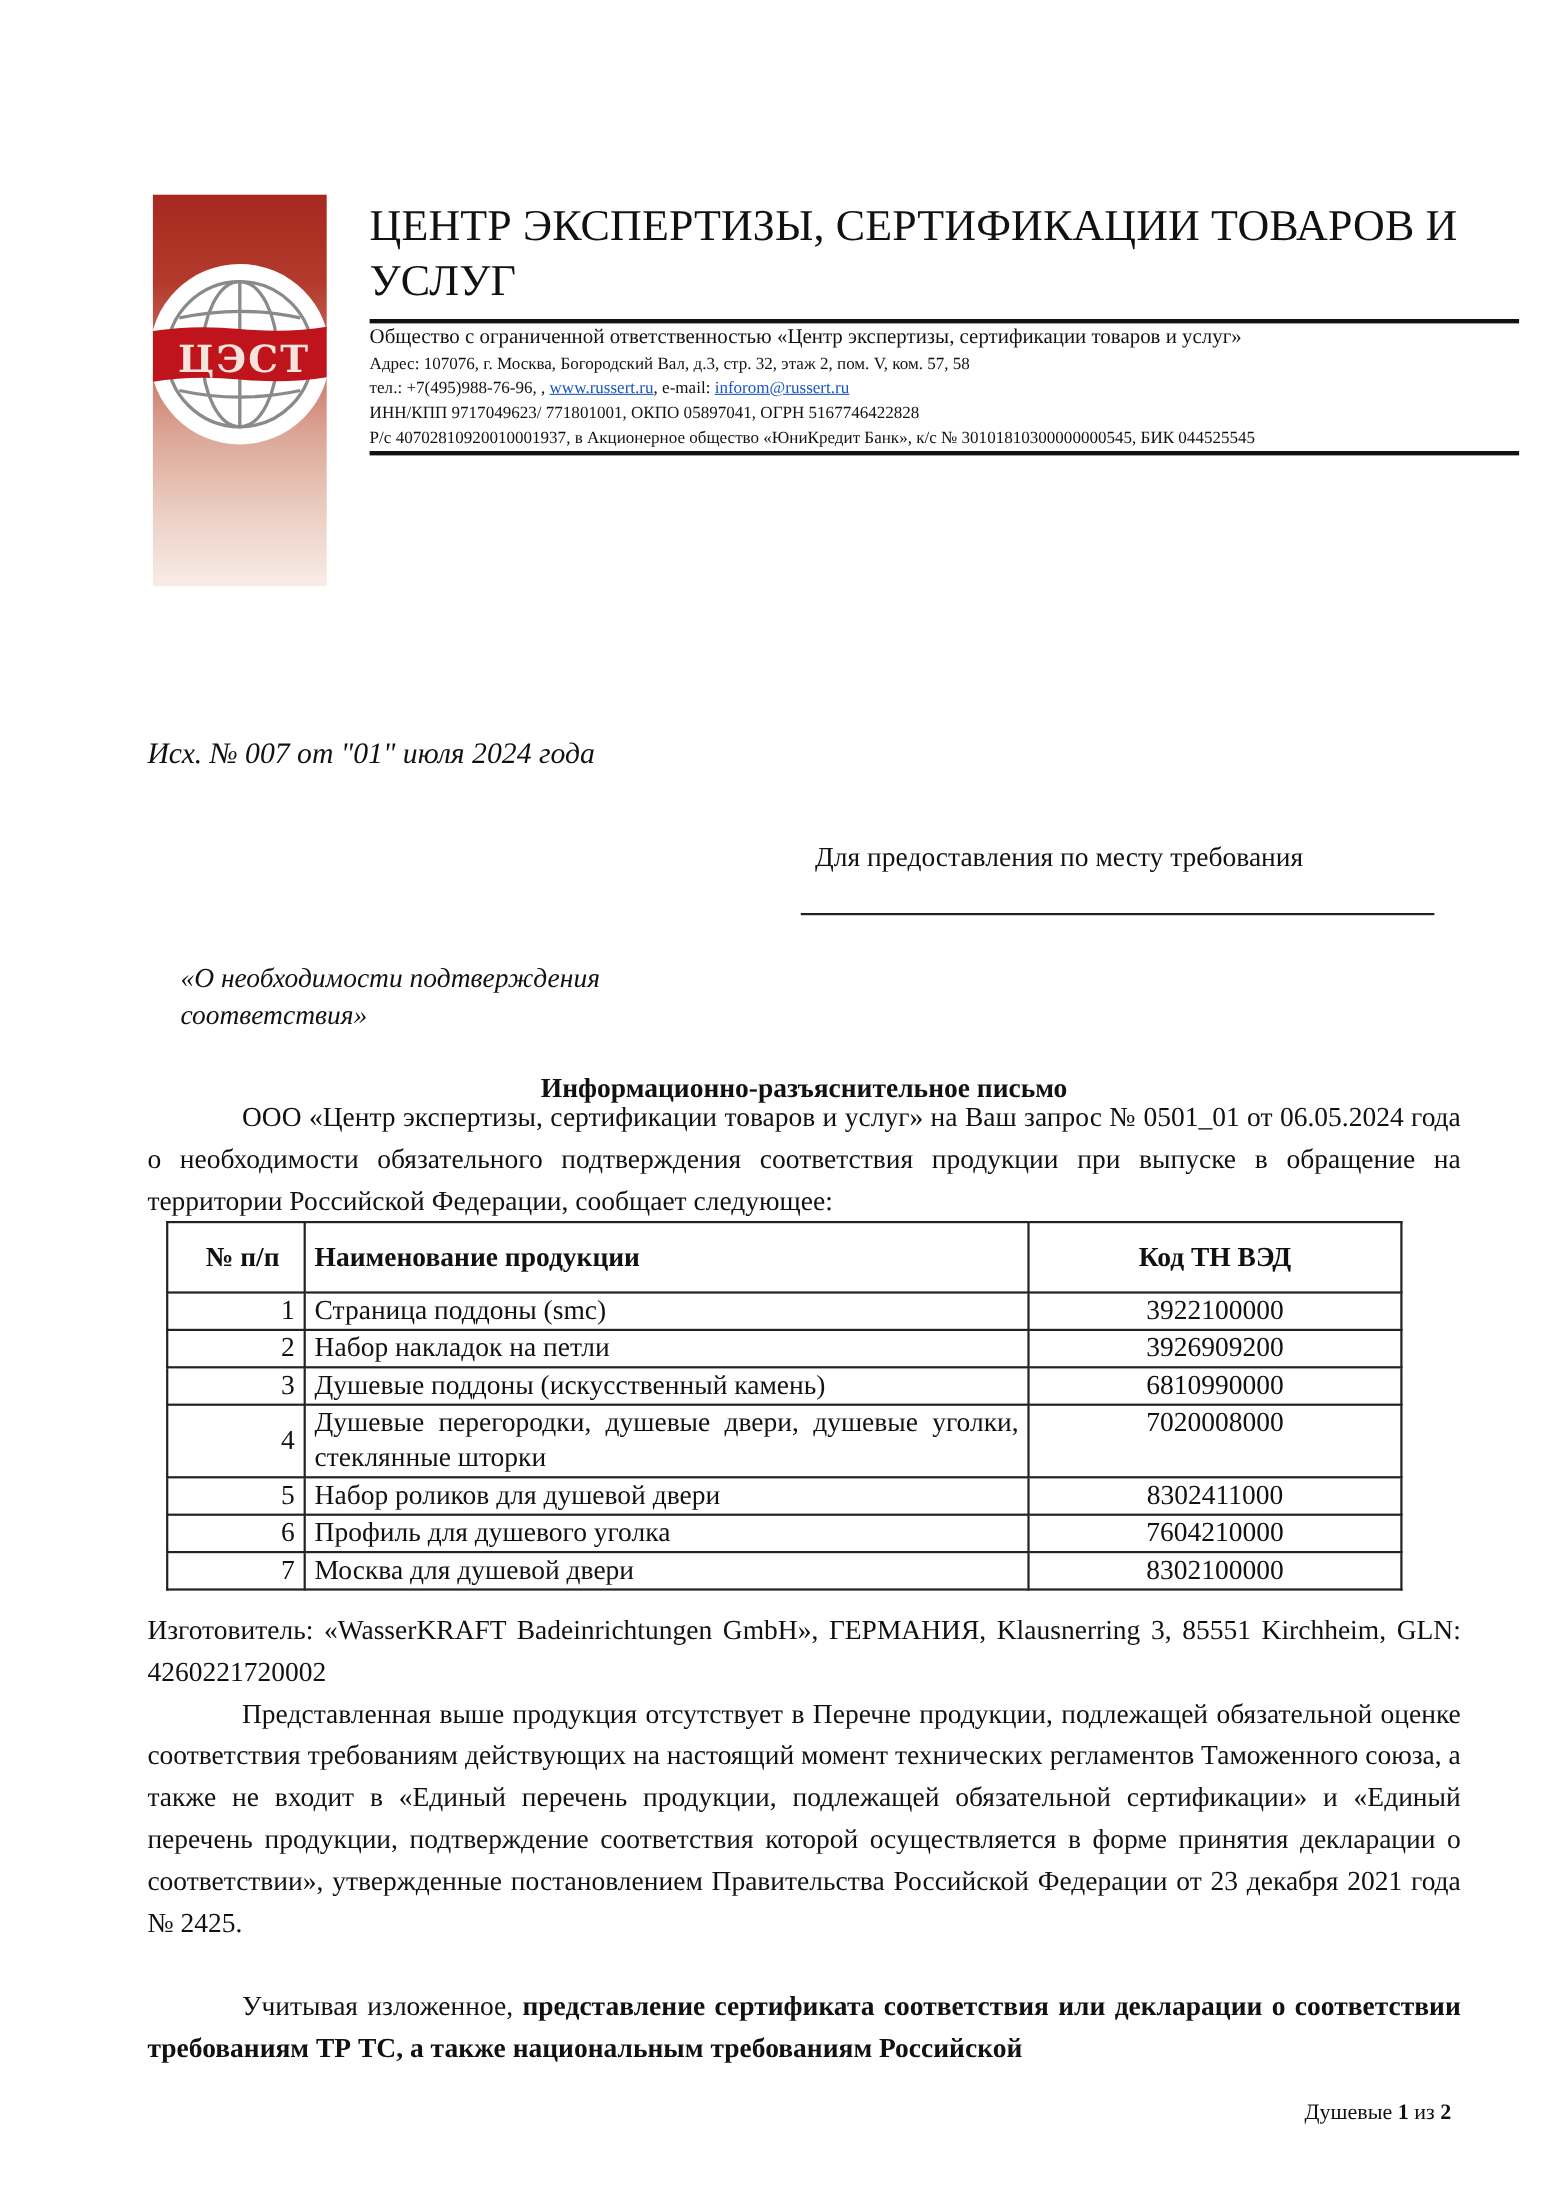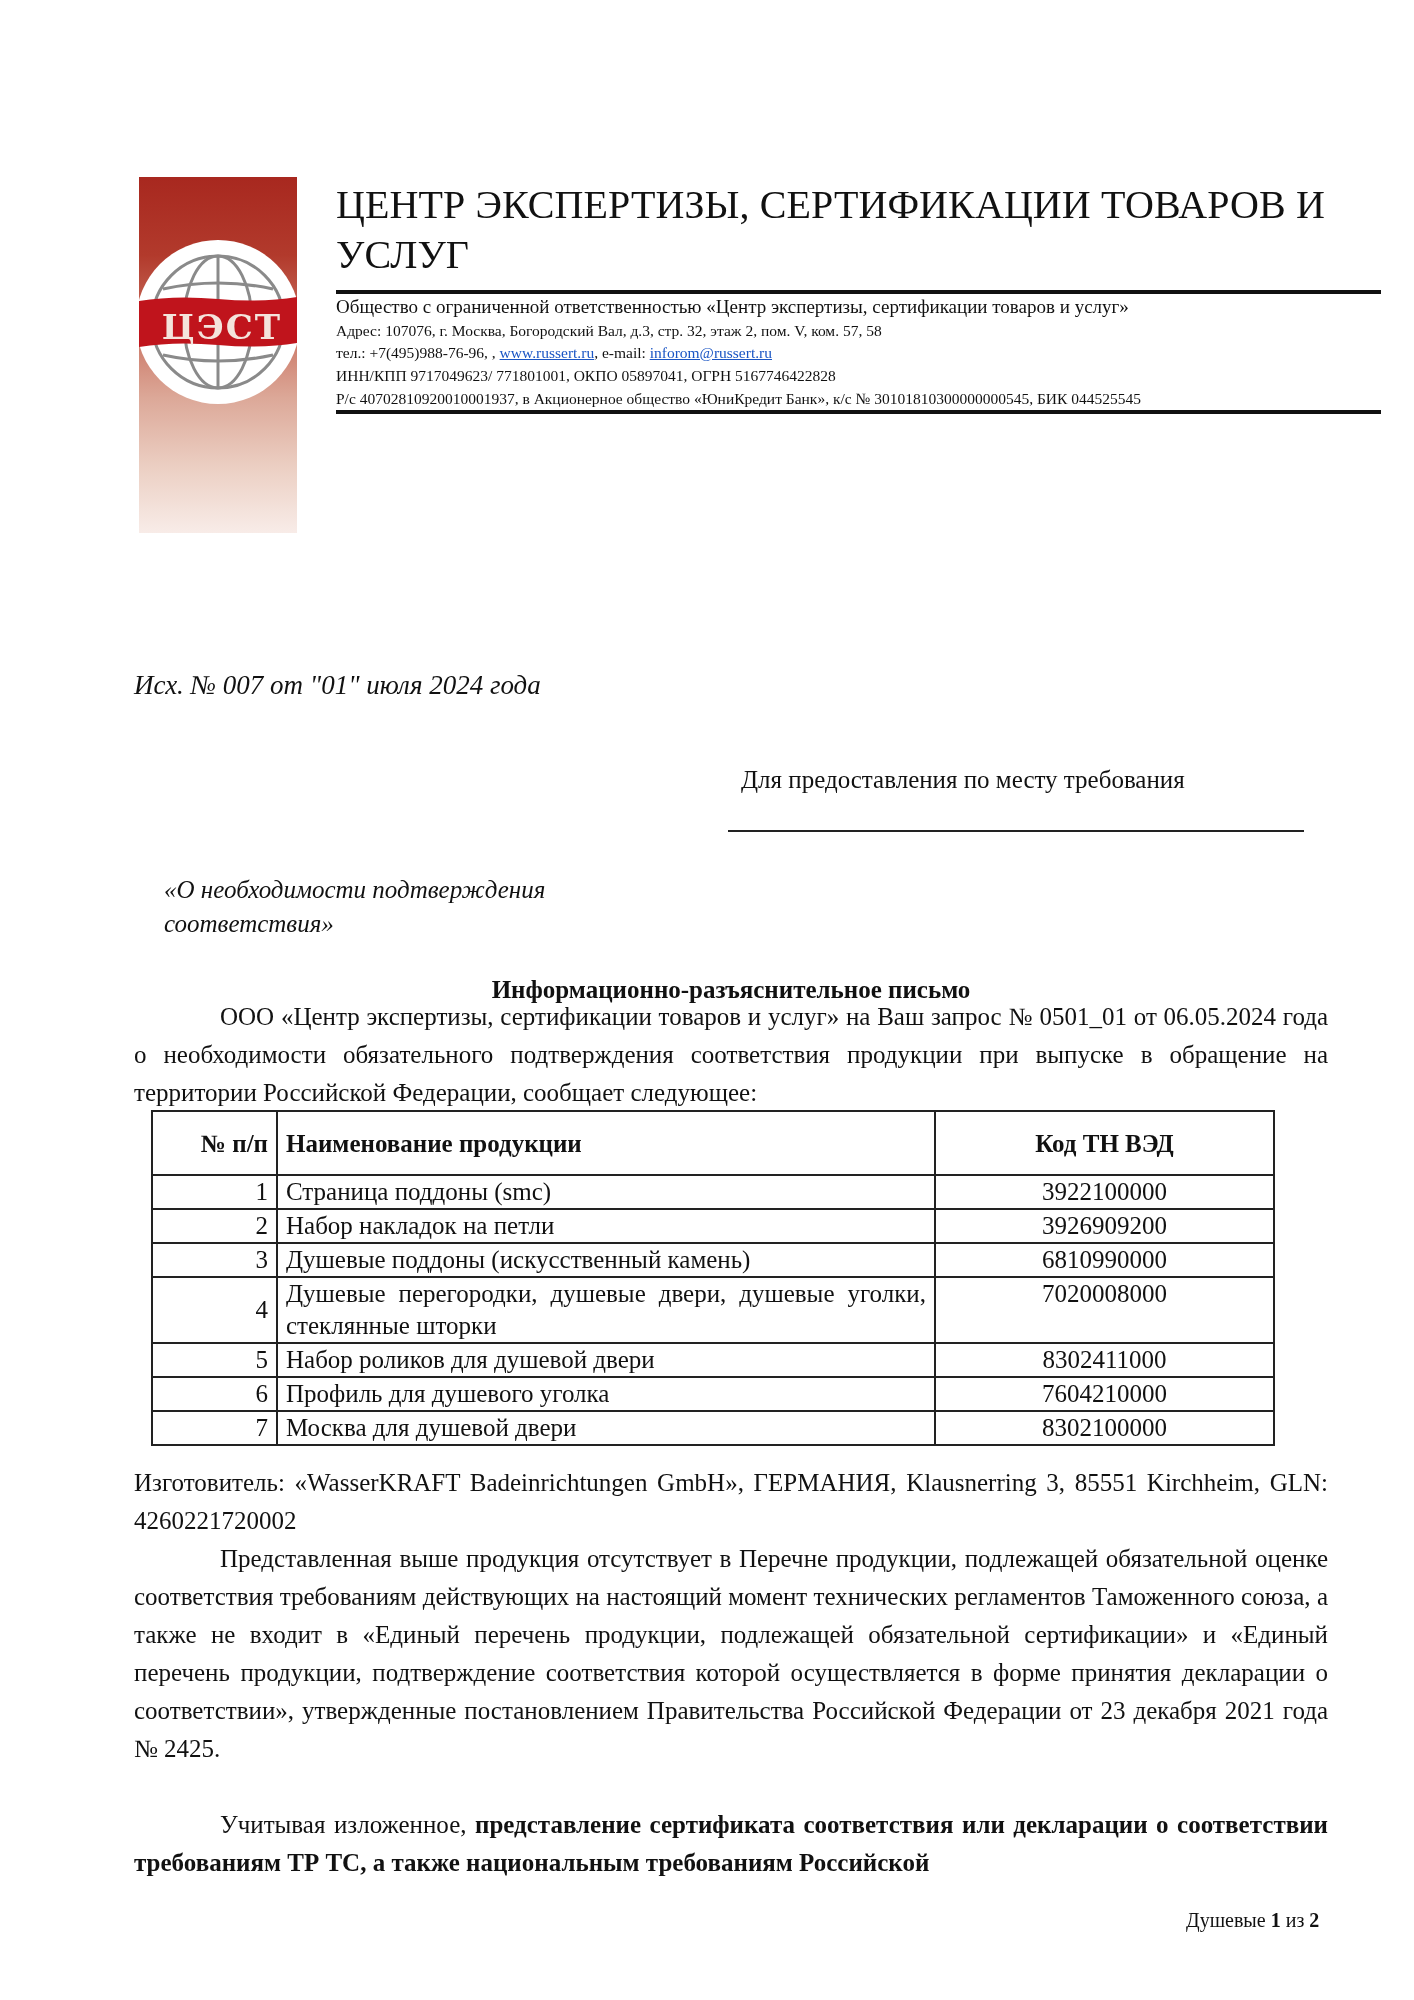--- a/index.html
+++ b/index.html
@@ -39,21 +39,21 @@
   #manufacturer { top: 1464px; }
   #para-list { top: 1540px; }
   #para-conclusion { top: 1806px; }
   b { font-weight: bold; }
 
   
   #product-table { left: 151px; top: 1110px; width: 1124px; border-collapse: collapse; font-size: 25px; }
   #product-table td, #product-table th { border: 2px solid #222; padding: 0 8px; line-height: 32px; vertical-align: top; }
   #product-table th { font-weight: bold; vertical-align: middle; text-align: center; height: 62px; line-height: 31px; }
   #product-table .col-num { width: 81px; text-align: right; }
-  #product-table th.col-num { text-align: right; padding-left: 34px; }
+  #product-table th.col-num { text-align: left; padding-left: 34px; }
   #product-table .col-name { width: 640px; text-align: justify; }
   #product-table .col-code { text-align: center; }
   #product-table td.col-num.multi { vertical-align: middle; }
 
   #footer { left: 1186px; top: 1909px; font-size: 20px; white-space: nowrap; }
 </style>
 </head>
 <body>
 
 <div id="logo" class="abs">

